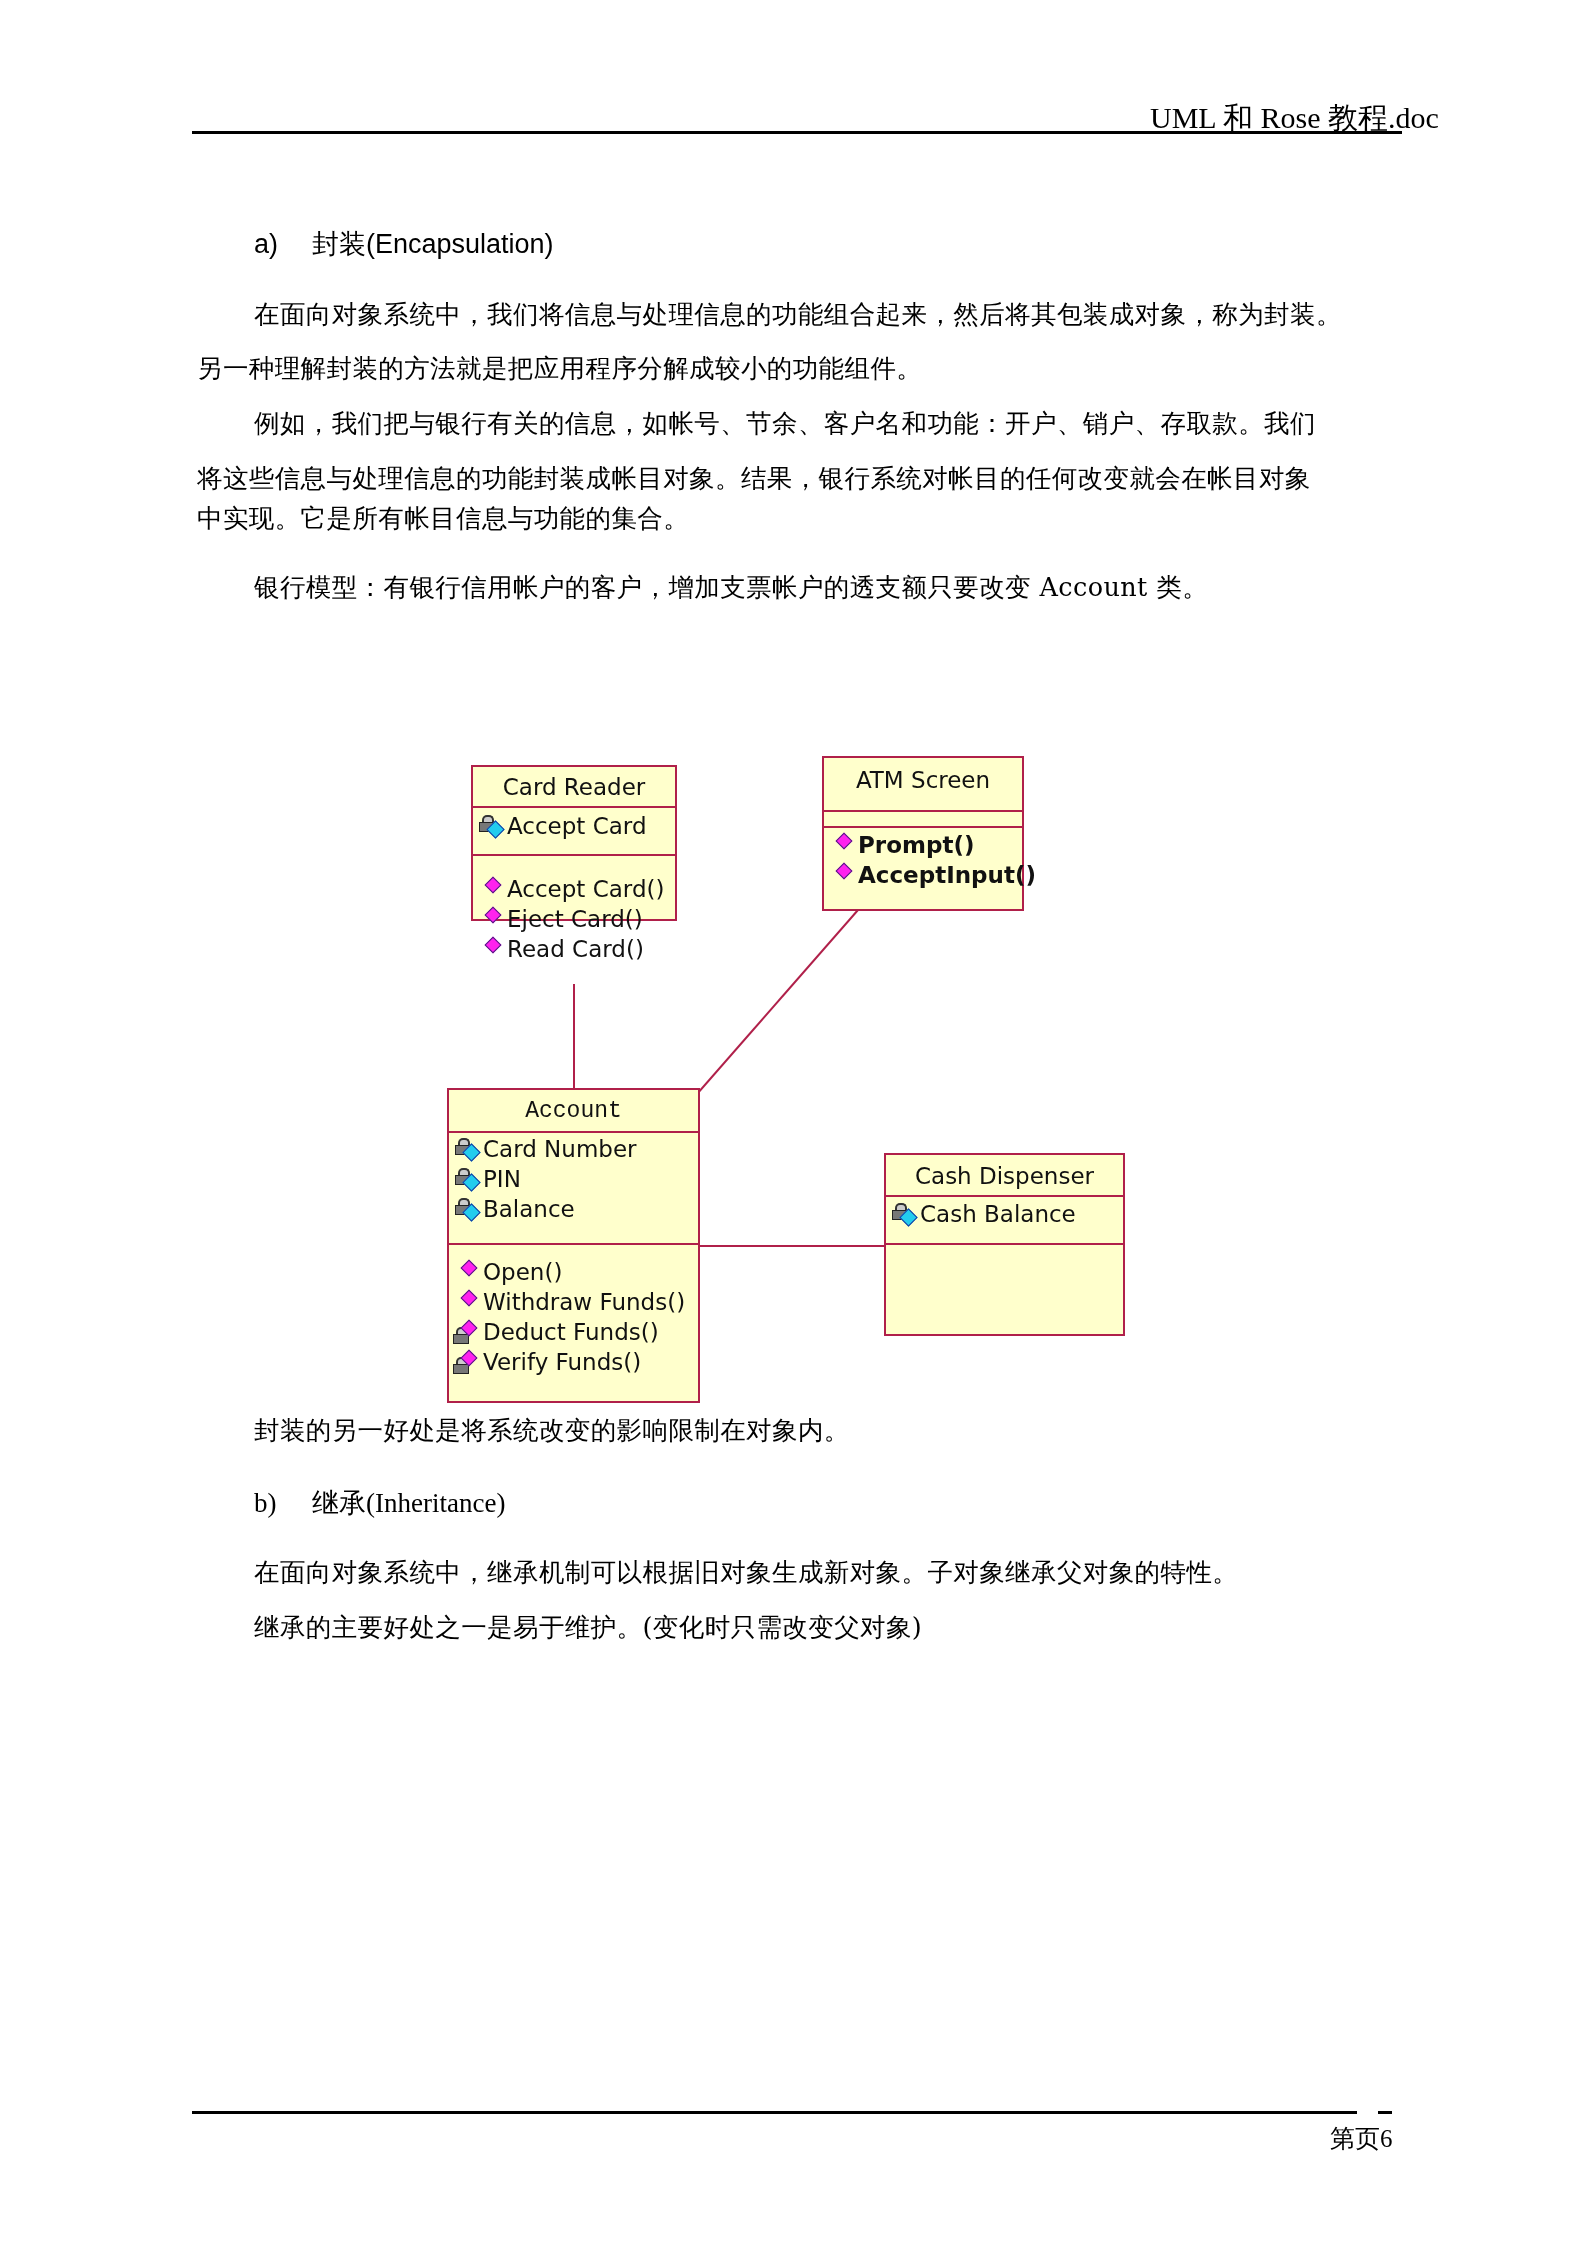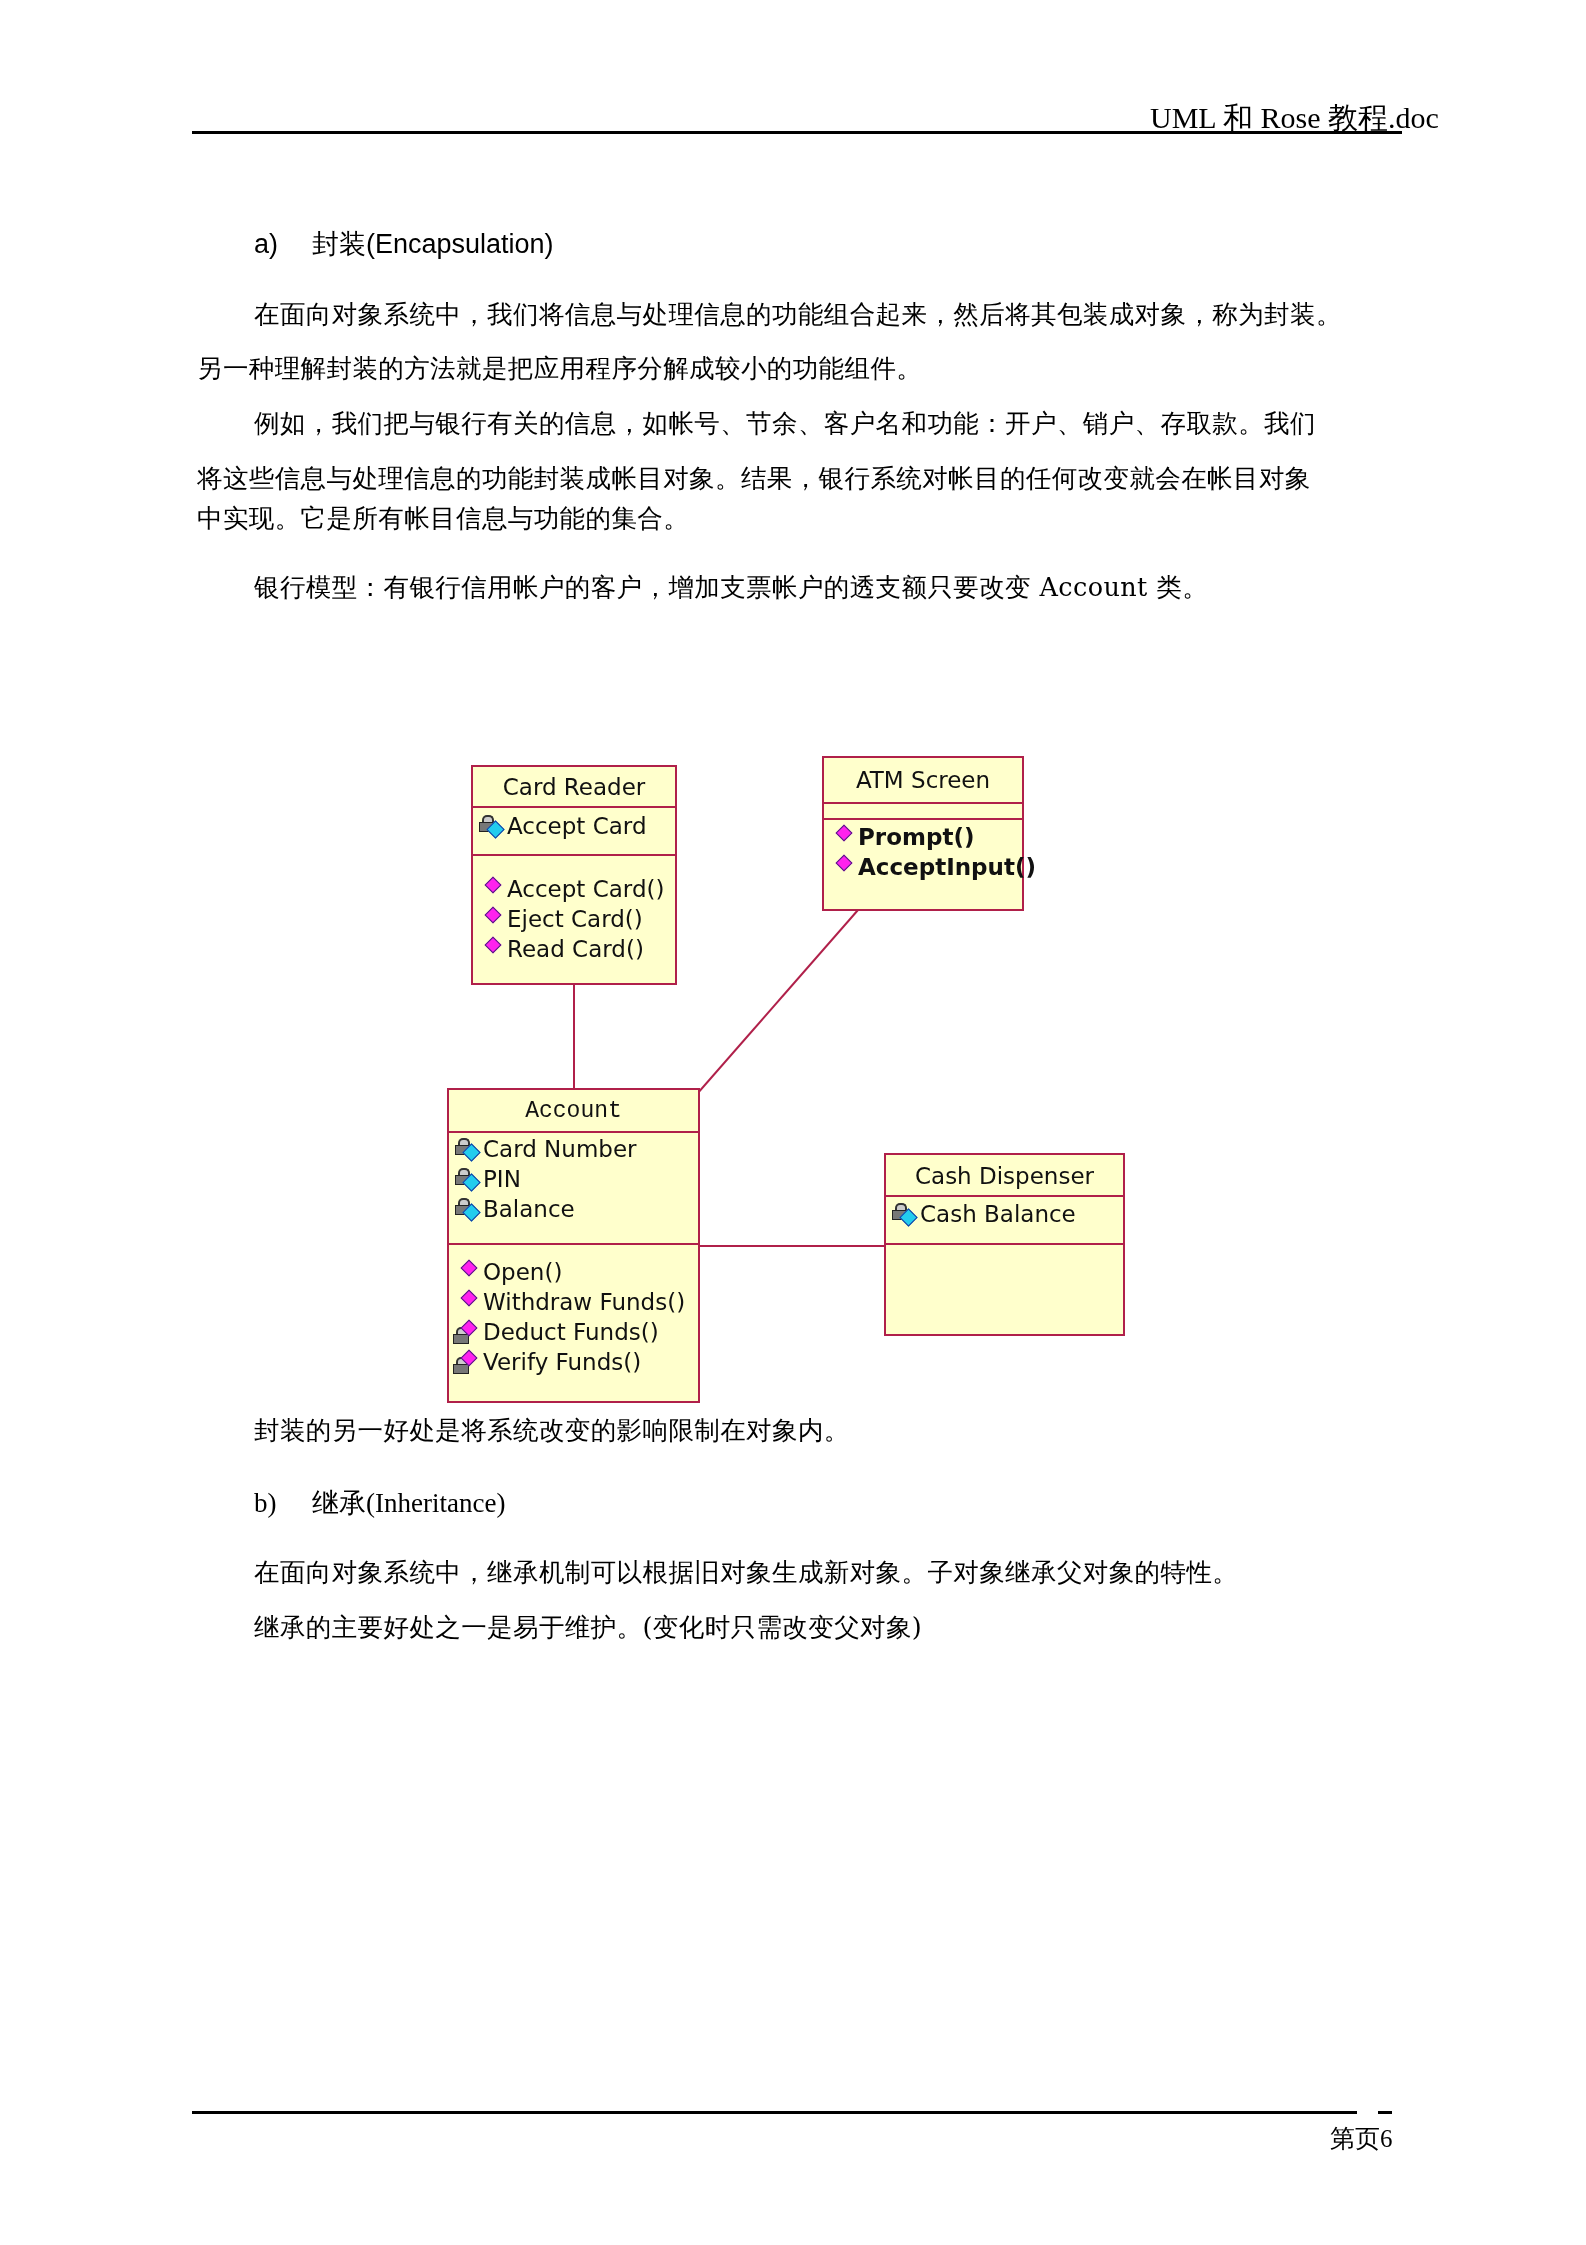--- a/index.html
+++ b/index.html
@@ -46,21 +46,21 @@
 <div class="abs para" style="left:197px; top:491px;">中实现。它是所有帐目信息与功能的集合。</div>
 <div class="abs para" style="left:254px; top:560px;">银行模型：有银行信用帐户的客户，增加支票帐户的透支额只要改变 Account 类。</div>
 
 <div>
   <svg class="connectors" width="1586" height="2245">
     <line x1="574" y1="984" x2="574" y2="1088" stroke="#b0204a" stroke-width="2"></line>
     <line x1="858" y1="910" x2="697" y2="1094" stroke="#b0204a" stroke-width="2"></line>
     <line x1="700" y1="1246" x2="884" y2="1246" stroke="#b0204a" stroke-width="2"></line>
   </svg>
 
-  <div class="uml-box" style="left:471px; top:765px; width:206px; height:220px;">
+  <div class="uml-box" style="left:471px; top:765px; width:206px; height:156px;">
     <div class="uml-title" style="height:41px; line-height:41px;">Card Reader</div>
     <div class="uml-sec" style="height:48px; padding-top:3px;">
       <div class="uml-row">
         <span class="icon-slot">
             <span class="lock">
               <span class="shackle"></span>
               <span class="body"></span>
             </span>
             <span class="attr-diamond"></span>
           </span>
@@ -83,21 +83,21 @@
       <div class="uml-row">
           <span class="icon-slot">
             <span class="op-diamond"></span>
           </span>
           <span>Read Card()</span>
         </div>
     </div>
   </div>
 
   <div class="uml-box" style="left:822px; top:756px; width:202px; height:155px;">
-    <div class="uml-title" style="height:46px; line-height:44px;">ATM Screen</div>
+    <div class="uml-title" style="height:54px; line-height:44px;">ATM Screen</div>
     <div class="uml-sec" style="height:16px;"></div>
     <div class="uml-sec last" style="padding-top:2px;font-weight:bold;">
       <div class="uml-row">
           <span class="icon-slot">
             <span class="op-diamond"></span>
           </span>
           <span>Prompt()</span>
         </div>
       <div class="uml-row">
           <span class="icon-slot">

